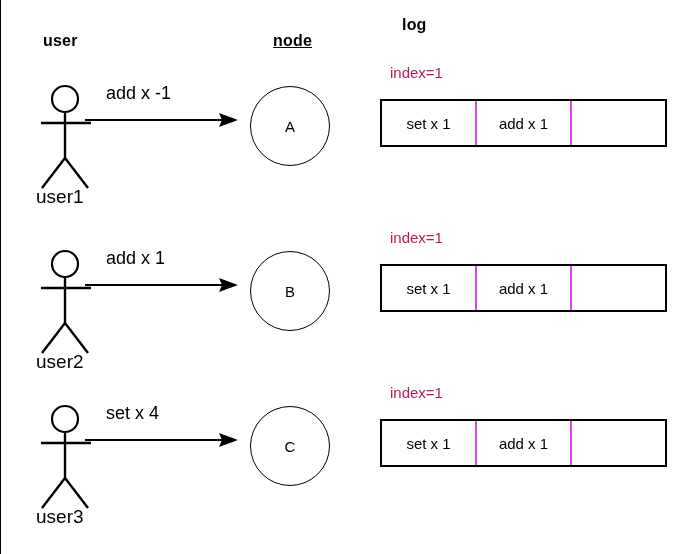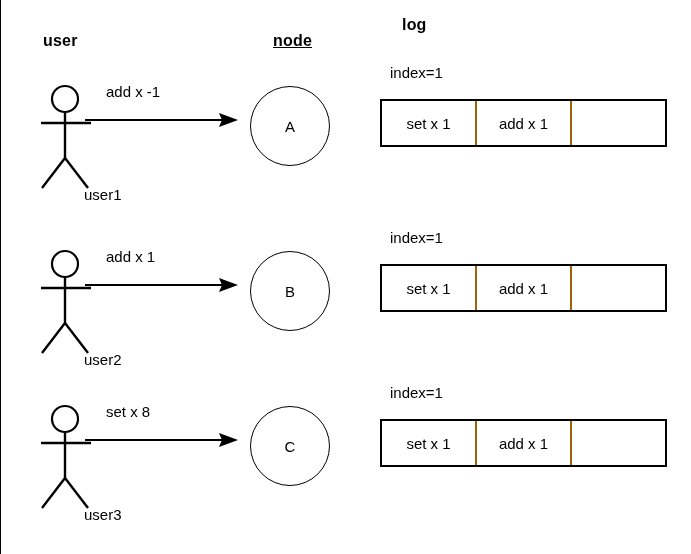--- a/index.html
+++ b/index.html
@@ -42,34 +42,33 @@
   .row-2 { top: 225px; }
   .row-3 { top: 380px; }
 
   
   .actor { position: absolute; left: 34px; top: 10px; width: 64px; height: 120px; }
   .actor svg { display: block; }
   .actor-label {
     position: absolute;
     left: 36px;
     top: 126px;
-    font-size: 15px;
-    color: #000000;
-    white-space: nowrap;
-    margin-left: 48px;
+    font-size: 19px;
+    color: #000000;
+    white-space: nowrap;
   }
 
   
   .arrow { position: absolute; left: 85px; top: 48px; width: 155px; height: 24px; }
   .arrow svg { display: block; }
   .arrow-label {
     position: absolute;
     left: 106px;
     top: 23px;
-    font-size: 15px;
+    font-size: 18px;
     color: #000000;
     white-space: nowrap;
   }
 
   
   .node-circle {
     position: absolute;
     left: 250px;
     top: 26px;
     width: 80px;
@@ -85,38 +84,38 @@
     font-size: 15px;
     color: #000000;
   }
 
   
   .log-index {
     position: absolute;
     left: 390px;
     top: 4px;
     font-size: 15px;
-    color: #000000;
+    color: #be185d;
     white-space: nowrap;
     text-align: center;
   }
   .log-table {
     position: absolute;
     left: 380px;
     top: 39px;
     width: 287px;
     height: 48px;
     border: 2px solid #000000;
     box-sizing: border-box;
     display: flex;
     background: #ffffff;
   }
   .log-cell {
     flex: 1 1 0;
-    border-right: 2px solid #a16207;
+    border-right: 2px solid #d946ef;
     box-sizing: border-box;
     display: flex;
     align-items: center;
     justify-content: center;
     font-size: 15px;
     color: #000000;
     white-space: nowrap;
   }
   .log-cell:last-child { border-right: none; }
 </style>
@@ -209,21 +208,21 @@
       </svg>
     </div>
     <div class="actor-label">user3</div>
 
     <div class="arrow">
       <svg width="155" height="24" viewBox="0 0 155 24" xmlns="http://www.w3.org/2000/svg">
         <line x1="0" y1="12" x2="140" y2="12" stroke="#000000" stroke-width="2.2"></line>
         <polygon points="153,12 134,5 137,12 134,19" fill="#000000"></polygon>
       </svg>
     </div>
-    <div class="arrow-label">set x 8</div>
+    <div class="arrow-label">set x 4</div>
 
     <div class="node-circle">
       <span class="node-label">C</span>
     </div>
 
     <div class="log-index">index=1</div>
     <div class="log-table">
       <div class="log-cell">set x 1</div>
       <div class="log-cell">add x 1</div>
       <div class="log-cell"></div>

